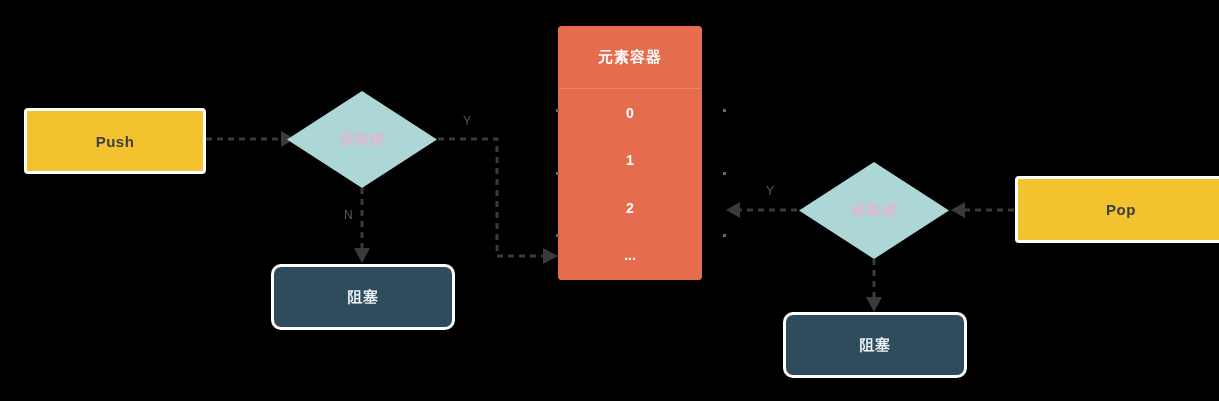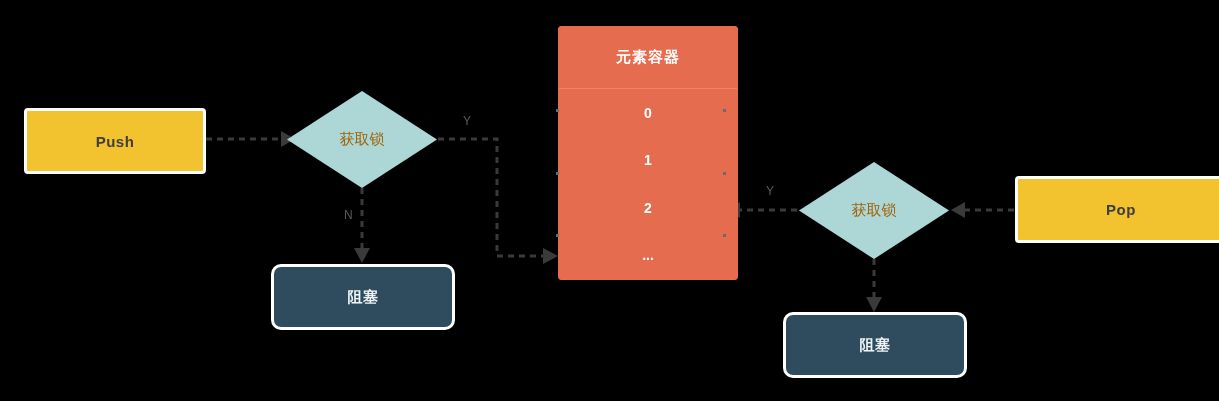--- a/index.html
+++ b/index.html
@@ -11,21 +11,21 @@
 
   
   .box{border-radius:4px;border:3px solid #ffffff;font-size:15px;font-weight:bold;
        letter-spacing:.5px;}
   .box-yellow{background:#F2C22F;color:#3f3f3f;}
   .box-dark{background:#2E4C5E;color:#eef3f5;border-radius:10px;}
 
   
   .diamond{background:transparent;}
   .diamond .dshape{position:absolute;inset:0;}
-  .diamond .dlabel{position:relative;z-index:2;font-size:15px;color:#a16207;
+  .diamond .dlabel{position:relative;z-index:2;font-size:15px;color:#f9a8d4;
                    font-weight:normal;}
 
   
   .container-box{position:absolute;box-sizing:border-box;background:#E66C4F;
                  border:1px solid #E66C4F;border-radius:3px;display:flex;
                  flex-direction:column;}
   .container-title{height:62px;display:flex;align-items:center;justify-content:center;
                    color:#ffffff;font-size:15px;font-weight:bold;letter-spacing:1px;
                    border-bottom:1px solid #EE8368;box-sizing:border-box;}
   .container-row{flex:1;display:flex;align-items:center;justify-content:center;
@@ -82,21 +82,21 @@
     <svg class="dshape" viewBox="0 0 150 97" preserveAspectRatio="none">
       <polygon points="75,0 150,48.5 75,97 0,48.5" fill="#ACD7D6"></polygon>
     </svg>
     <span class="dlabel">获取锁</span>
   </div>
 
   <div class="node box box-dark" style="left:271px;top:264px;width:184px;height:66px;">
     <span>阻塞</span>
   </div>
 
-  <div class="container-box" style="left:558px;top:26px;width:180px;height:254px;">
+  <div class="container-box" style="left:558px;top:26px;width:144px;height:254px;">
     <div class="container-title">元素容器</div>
     <div class="container-row">0</div>
     <div class="container-row">1</div>
     <div class="container-row">2</div>
     <div class="container-row">...</div>
   </div>
 
   <div class="anchor" style="left:556px;top:109px;"></div>
   <div class="anchor" style="left:556px;top:172px;"></div>
   <div class="anchor" style="left:556px;top:234px;"></div>

